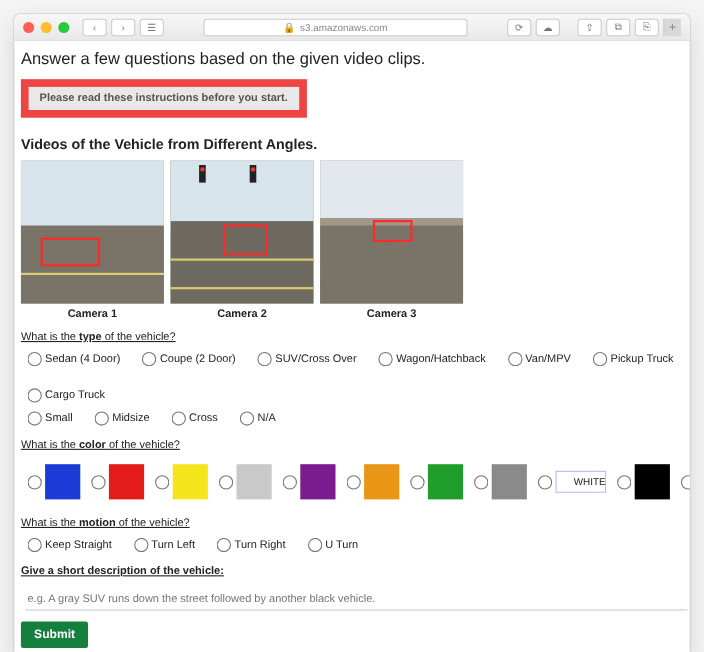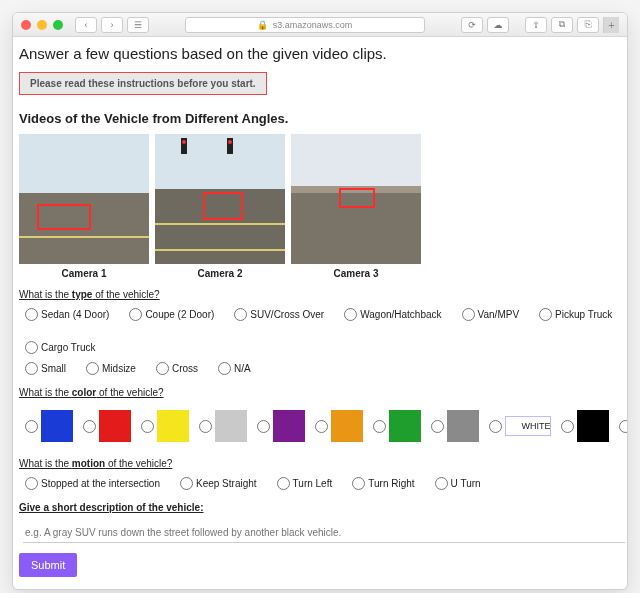--- a/index.html
+++ b/index.html
@@ -9,40 +9,40 @@
 .traffic { display:flex; gap:6px; margin-right:8px; }
 .tl { width:10px; height:10px; border-radius:50%; }
 .red{background:#ff5f57;} .yel{background:#febc2e;} .grn{background:#28c840;}
 .tbtn { height:16px; min-width:22px; border:1px solid #ccc; border-radius:3px; background:#fff; display:flex; align-items:center; justify-content:center; font-size:9px; color:#777; }
 .addr { flex:1; display:flex; justify-content:center; }
 .addr-box { width:240px; height:16px; border:1px solid #ccc; border-radius:3px; background:#fff; display:flex; align-items:center; justify-content:center; gap:4px; font-size:9px; color:#888; }
 .toolbar-right{ display:flex; gap:4px; }
 .plusbtn{width:16px;height:16px;background:#d8d8d8;border-left:1px solid #ccc;display:flex;align-items:center;justify-content:center;font-size:11px;color:#888;}
 .content { padding: 8px 6px 12px; }
 h1 { font-size: 15px; font-weight: normal; margin-bottom: 10px; }
-.instructions-btn { background:#e8e8e8; border:1px solid #ef4444; padding:5px 10px; font-size:10px; font-weight:bold; color:#555; margin-bottom:10px; display:inline-block; }
+.instructions-btn { background:#e8e8e8; border:7px solid #ef4444; padding:5px 10px; font-size:10px; font-weight:bold; color:#555; margin-bottom:10px; display:inline-block; }
 h2 { font-size: 13px; font-weight: bold; margin: 6px 0 8px; }
 .videos { display:flex; gap:6px; margin-bottom:4px; }
 .video { position:relative; width:130px; height:130px; background:#9a9a8e; overflow:hidden; }
 .sky{position:absolute;inset:0;background:linear-gradient(#d8e4ec 0%,#d8e4ec 48%,#b8a98a 48%,#8a7d62 100%);} 
 .road{position:absolute;left:0;right:0;bottom:0;height:55%;background:#7a7468;} 
 .lane{position:absolute;bottom:20%;left:0;right:0;height:2px;background:rgba(255,235,120,.75);}
 .bbox{position:absolute;border:2px solid #ff2a2a;}
 .captions{display:flex;gap:6px;margin-bottom:10px;} .captions span{width:130px;text-align:center;font-size:10px;font-weight:bold;}
 .q { font-size:10px; margin:8px 0 4px;text-decoration:underline; }
 .q b{font-weight:bold;}
 .opts { display:flex; flex-wrap:wrap; gap:20px; padding:4px 6px; font-size:10px; align-items:center;}
 .opt { display:flex; align-items:center; gap:3px; white-space:nowrap;}
 .opt input{margin:0;}
 .colors { display:flex; flex-wrap:nowrap; gap:10px; padding:8px 6px; align-items:center; }
 .copt { display:flex; align-items:center; gap:3px; }
 .swatch { width:32px; height:32px; }
 .whitebox{width:46px;height:20px;border:1px solid #c4b5fd;display:flex;align-items:center;justify-content:center;font-size:9px;padding-left:16px;}
 .desc-input{ width:100%; border:none; border-bottom:1px solid #ccc; padding:4px 2px; margin:6px 4px 10px; font-size:10px; color:#888; outline:none; }
-.submit{ background:#8b5cf6; color:#fff; border:none; padding:6px 12px; font-size:11px; font-weight:normal; border-radius:2px;}
+.submit{ background:#15803d; color:#fff; border:none; padding:6px 12px; font-size:11px; font-weight:bold; border-radius:2px;}
 .v2 .road{background:#6f6a60;height:58%;}
 .v3 .sky{background:linear-gradient(#e2e8ee 0%,#e2e8ee 40%,#a4988a 40%,#887e70 100%);}
 .tlights{position:absolute;top:4px;width:6px;height:16px;background:#222;}
 .tlights::after{content:"";position:absolute;top:2px;left:1px;width:4px;height:4px;border-radius:50%;background:#e33;}
 </style>
 </head>
 <body>
 
 <div class="window">
   <div class="titlebar">
@@ -199,24 +199,20 @@
         </label>
         <label class="copt">
           <input type="radio" name="color" style="">
         </label>
       </div>
 
     <div class="q"><span>What is the </span><b>motion</b><span> of the vehicle?</span></div>
     <div class="opts" id="motion-opts">
         <label class="opt">
           <input type="radio" name="motion" style="">
-          <span>Stopped at the intersection</span>
-        </label>
-        <label class="opt">
-          <input type="radio" name="motion" style="">
           <span>Keep Straight</span>
         </label>
         <label class="opt">
           <input type="radio" name="motion" style="">
           <span>Turn Left</span>
         </label>
         <label class="opt">
           <input type="radio" name="motion" style="">
           <span>Turn Right</span>
         </label>

